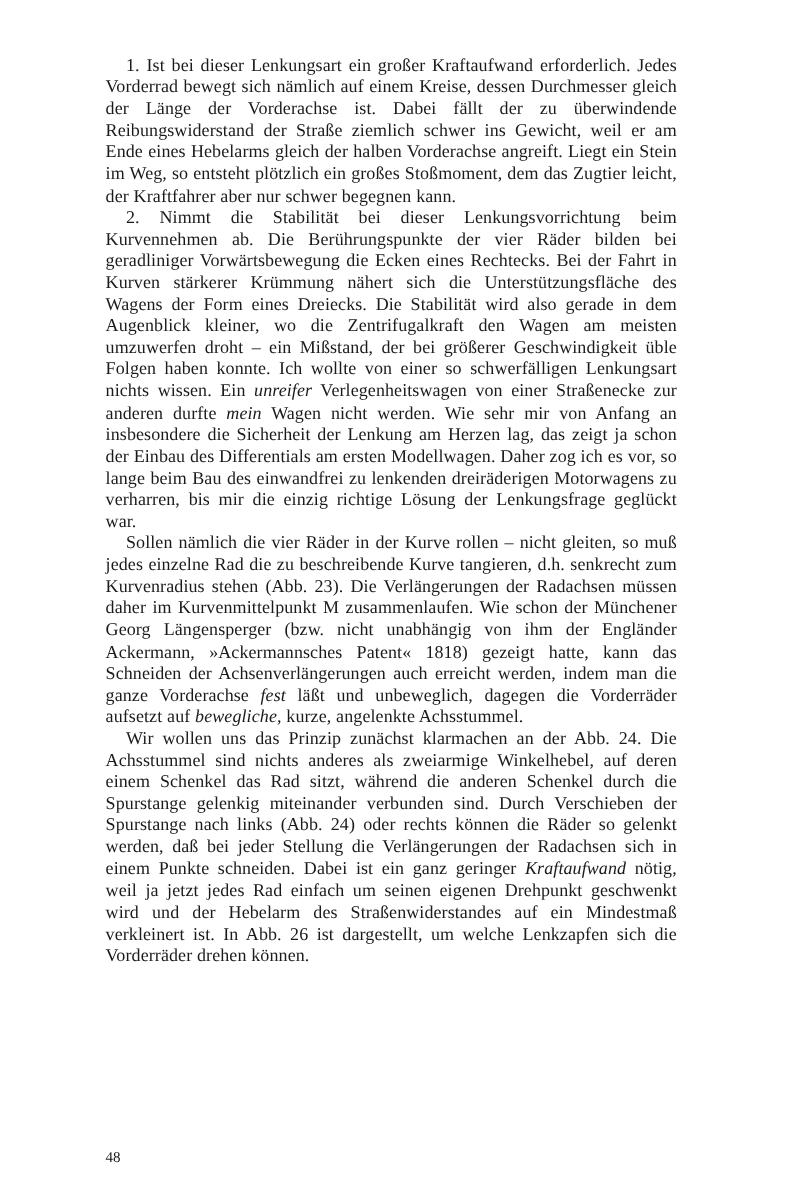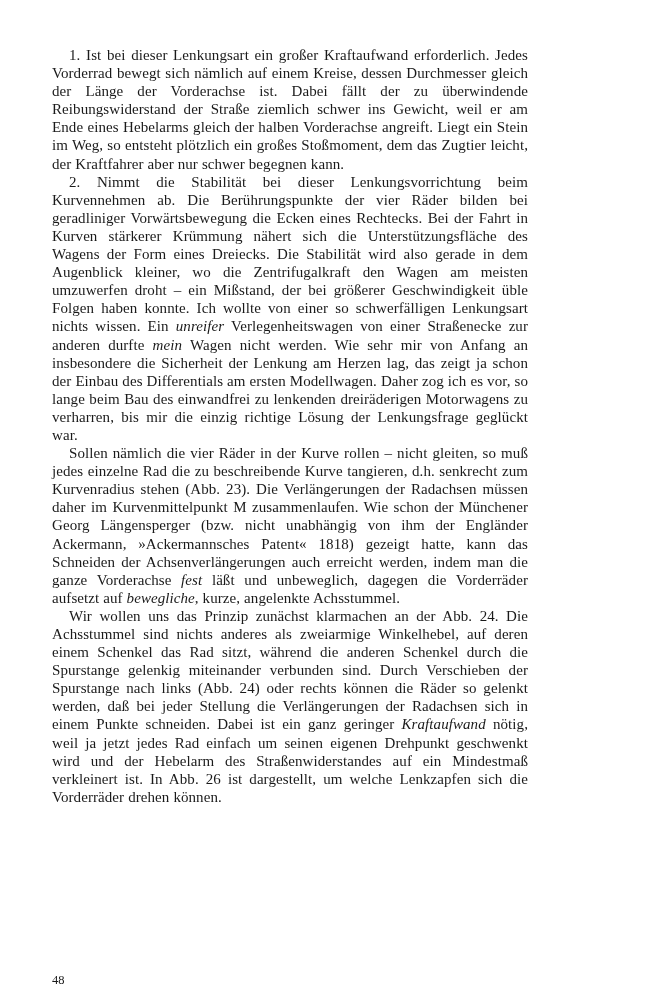--- a/index.html
+++ b/index.html
@@ -18,38 +18,39 @@
     color:var(--text-color);
   }
   .page{
     position:relative;
     box-sizing:border-box;
     width:580px;
     height:990px;
     padding:46px 52px 24px 52px;
     background:var(--page-bg);
     overflow:hidden;
+    margin-left:36px;
   }
   .text-block p{
     margin:0;
     font-size:15px;
     line-height:18.1px;
     text-align:justify;
     text-indent:17px;
     hyphens:auto;
     -webkit-hyphens:auto;
     word-spacing:0.01em;
     letter-spacing:0.005em;
   }
   .text-block em{
   }
   .page-number{
     position:absolute;
     left:52px;
-    bottom:4px;
+    bottom:20px;
     font-size:12.5px;
     line-height:1;
   }
 </style>
 </head>
 <body>
 
 <div class="page">
   <div class="text-block" id="paragraphs">
       <p lang="de"><span>1. Ist bei dieser Lenkungsart ein großer Kraftaufwand erforderlich. Jedes Vorderrad bewegt sich nämlich auf einem Kreise, dessen Durchmesser gleich der Länge der Vorderachse ist. Dabei fällt der zu überwindende Reibungswiderstand der Straße ziemlich schwer ins Gewicht, weil er am Ende eines Hebelarms gleich der halben Vorderachse angreift. Liegt ein Stein im Weg, so entsteht plötzlich ein großes Stoßmoment, dem das Zugtier leicht, der Kraftfahrer aber nur schwer begegnen kann.</span></p>

